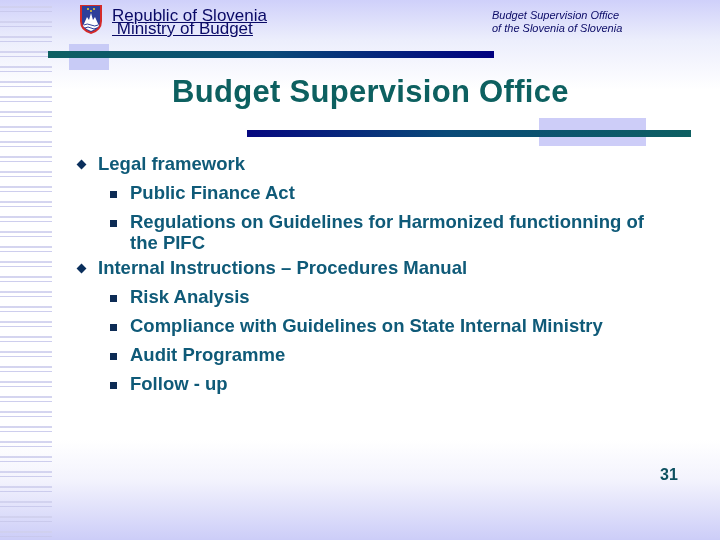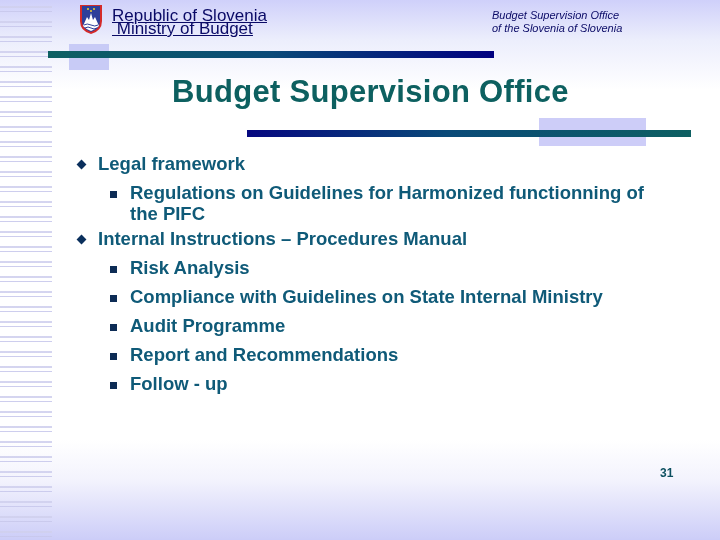--- a/index.html
+++ b/index.html
@@ -64,21 +64,21 @@
       background: #0a2f5c; transform: rotate(45deg);
     }
     .l2 { position: relative; padding-left: 55px; line-height: 29px; }
     .l2 .mark {
       position: absolute; left: 35px; top: 13px; width: 7px; height: 7px;
       background: #0d2c55;
     }
     .l2 .cont { display: block; line-height: 22px; margin-top: -4px; }
     .page-num {
       position: absolute; left: 660px; top: 466px;
-      font-size: 12px; font-weight: bold; color: #0d5060;
+      font-size: 16px; font-weight: bold; color: #0d5060;
     }
   </style>
 </head>
 <body>
 
 <div class="stripes"></div>
 
 <svg class="crest" viewBox="0 0 26 32">
   <path d="M2 2 H24 V18 Q24 28 13 31 Q2 28 2 18 Z" fill="#d42a2a"></path>
   <path d="M4 3 H22 V18 Q22 26 13 29 Q4 26 4 18 Z" fill="#2d3f9a"></path>
@@ -108,20 +108,24 @@
 <div class="title-accent"></div>
 <div class="title-bar"></div>
 
 <div class="content">
   <div class="l1">
     <span class="mark"></span>
     <span>Legal framework</span>
   </div>
   <div class="l2">
     <span class="mark"></span>
+    <span>Public Finance Act</span>
+  </div>
+  <div class="l2">
+    <span class="mark"></span>
     <span>Regulations on Guidelines for Harmonized functionning of</span>
     <span class="cont">the PIFC</span>
   </div>
 
   <div class="l1">
     <span class="mark"></span>
     <span>Internal Instructions – Procedures Manual</span>
   </div>
   <div class="l2">
     <span class="mark"></span>
@@ -130,21 +134,17 @@
   <div class="l2">
     <span class="mark"></span>
     <span>Compliance with Guidelines on State Internal Ministry</span>
   </div>
   <div class="l2">
     <span class="mark"></span>
     <span>Audit Programme</span>
   </div>
   <div class="l2">
     <span class="mark"></span>
-    <span>Report and Recommendations</span>
-  </div>
-  <div class="l2">
-    <span class="mark"></span>
     <span>Follow - up</span>
   </div>
 </div>
 
 <div class="page-num">31</div>
 
 </body></html>

